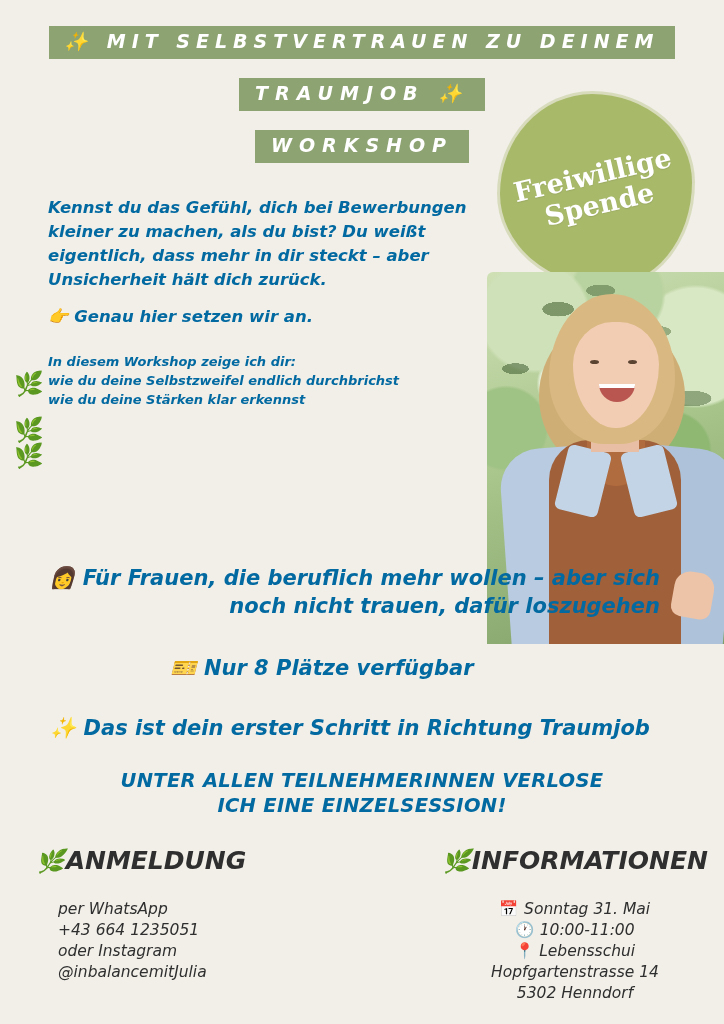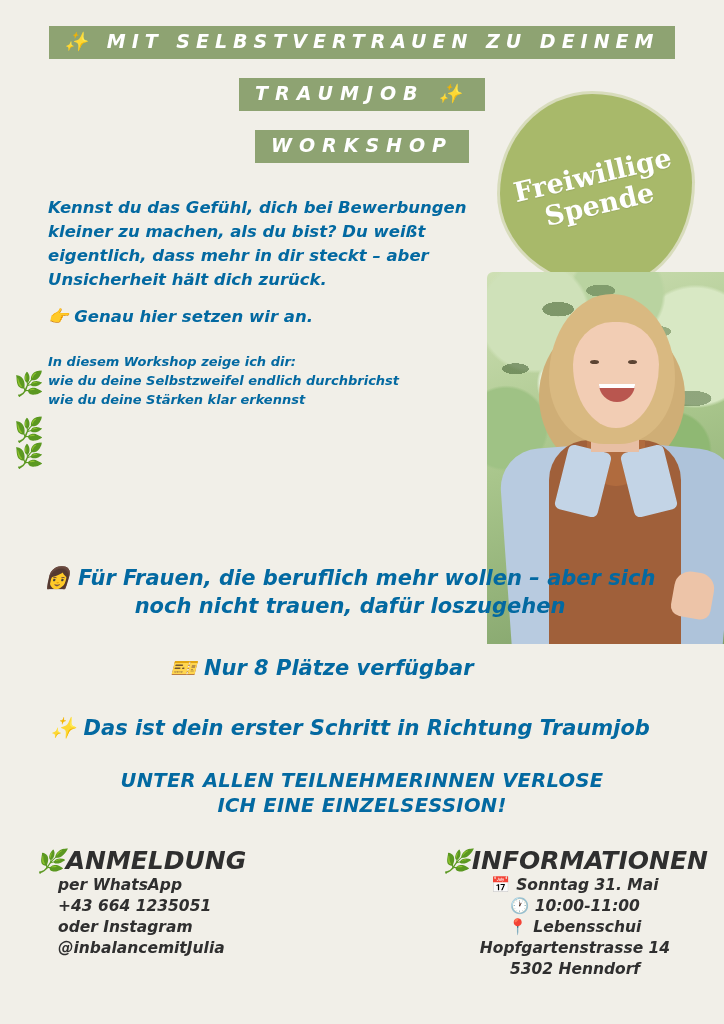--- a/index.html
+++ b/index.html
@@ -258,21 +258,21 @@
   .leaf-deco.three { left: 14px; top: 444px; }
 
   .p-frauen {
     left: 40px;
     top: 565px;
     width: 620px;
     font-size: 21px;
     line-height: 1.32;
     font-style: italic;
     font-weight: bold;
-    text-align: center;
+    text-align: right;
   }
   .p-plaetze {
     left: 0;
     top: 656px;
     width: 644px;
     text-align: center;
     font-size: 21px;
     font-style: italic;
     font-weight: bold;
   }
@@ -318,24 +318,24 @@
     font-size: 25px;
     color: #2f2f2f;
     white-space: nowrap;
   }
   .foot-title .leafglyph {
     color: #7f9a63;
     font-size: 23px;
     margin-right: 1px;
   }
   .foot-body {
-    margin-top: 0;
+    margin-top: 24px;
     font-family: "DejaVu Sans", sans-serif;
     font-style: italic;
-    font-weight: bold;
+    font-weight: normal;
     font-size: 15.5px;
     line-height: 1.35;
     color: #2f2f2f;
   }
   .footer-left .foot-body { padding-left: 22px; }
   .foot-row { white-space: nowrap; }
   .emo { font-style: normal; }
 </style>
 </head>
 <body>

